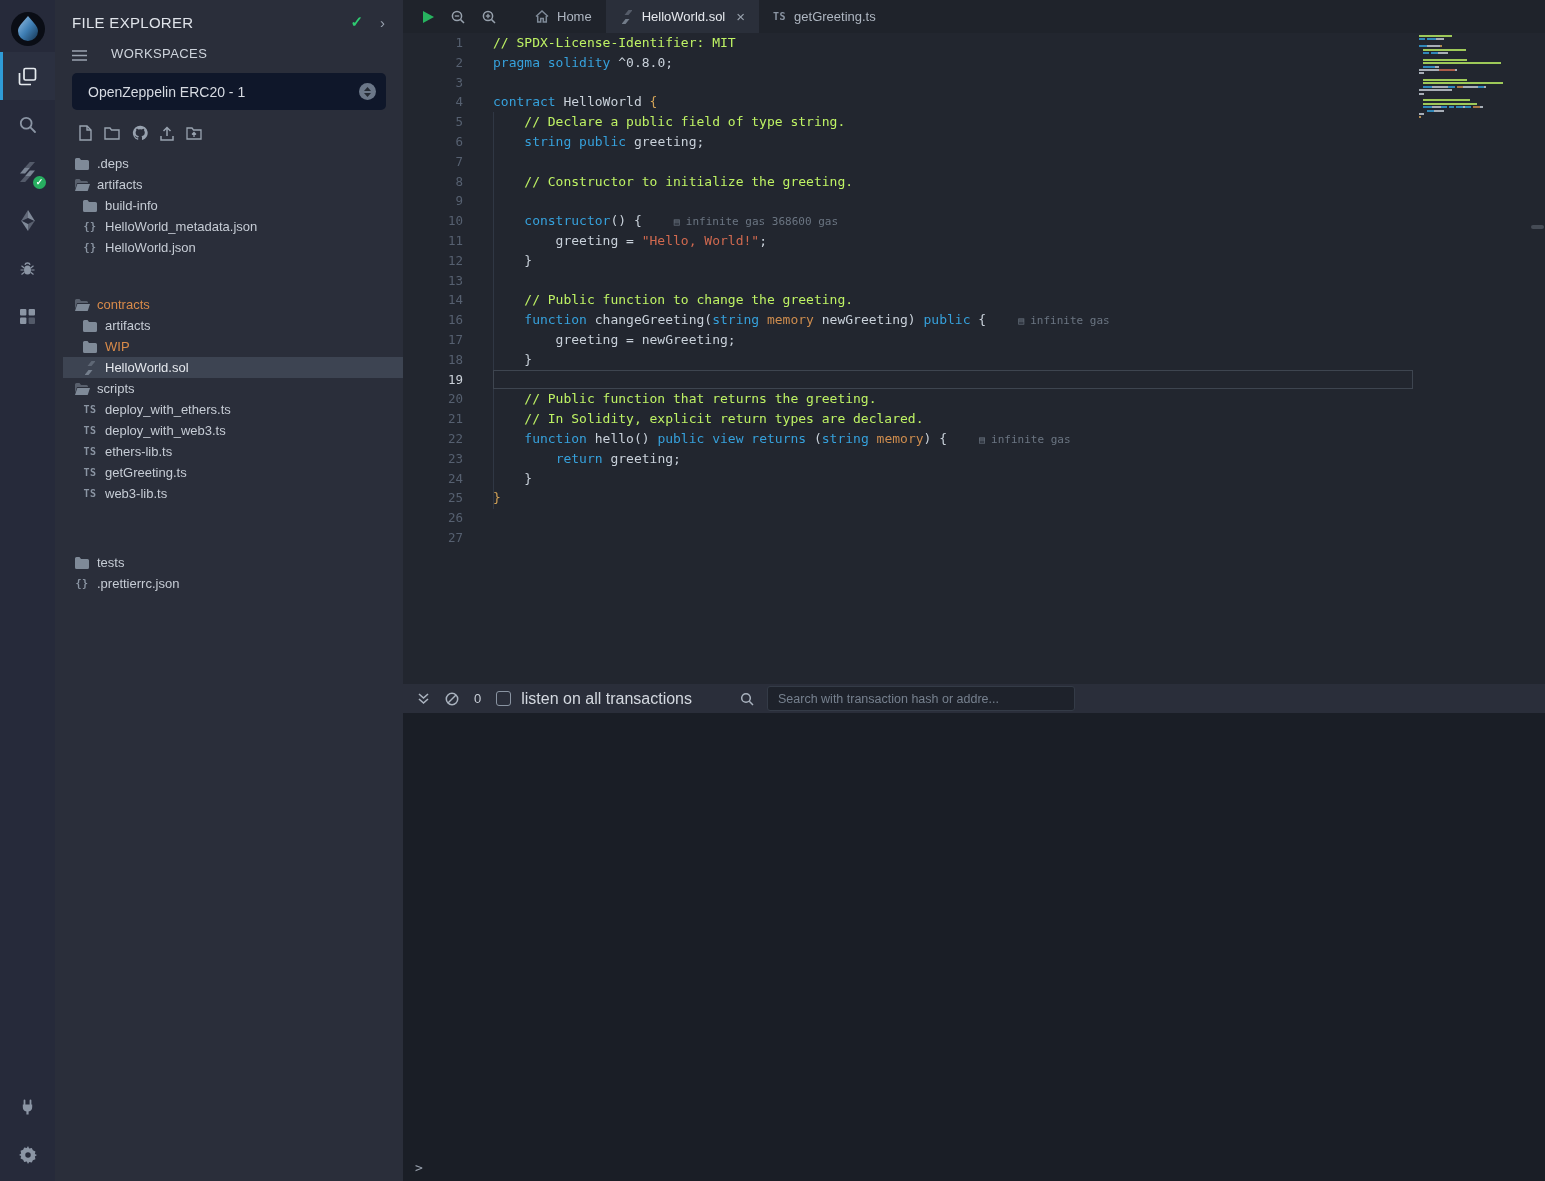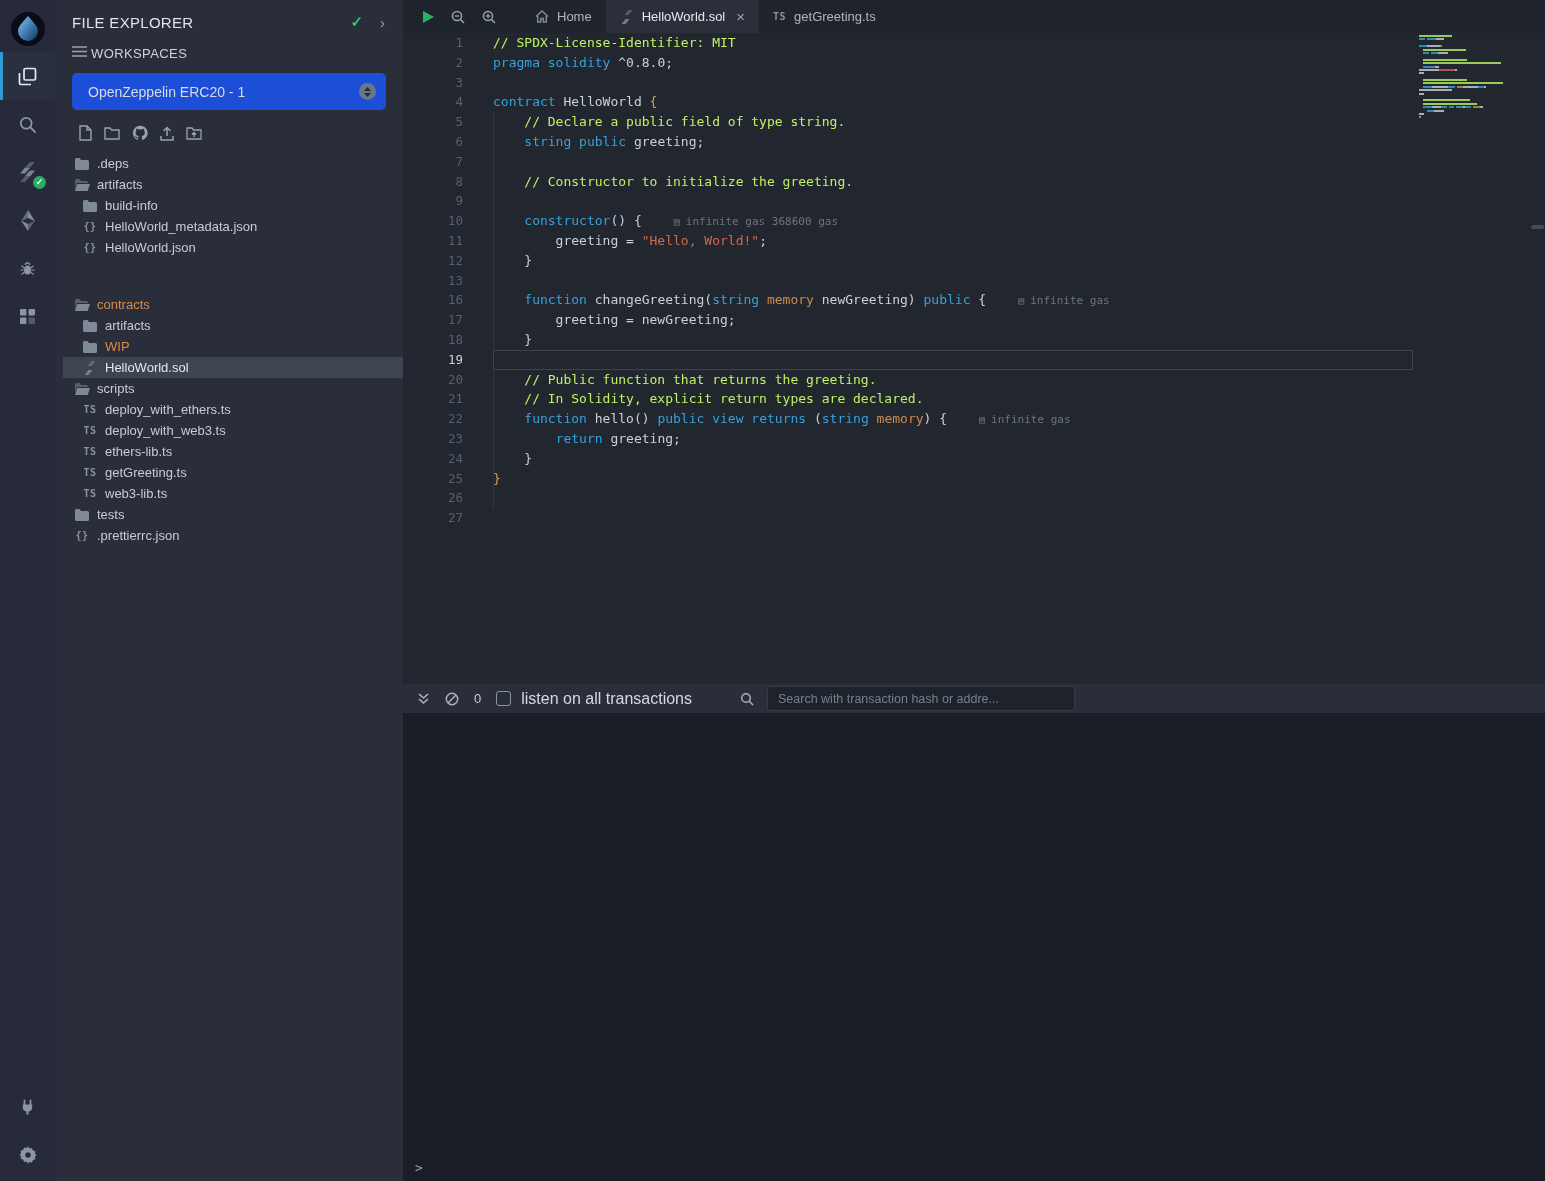--- a/index.html
+++ b/index.html
@@ -13,24 +13,24 @@
   .ib.active{color:#e6eaef;box-shadow:inset 3px 0 0 #2f9bd6;background:#2b3040}
   .ib-badge{position:absolute;right:9px;bottom:7px;width:13px;height:13px;border-radius:50%;background:#27ae60;color:#fff;font-size:9px;line-height:13px;text-align:center;font-weight:bold}
   .ib-bottom{margin-top:auto;padding-bottom:2px}
 
   
   .panel{position:absolute;left:55px;top:0;width:348px;height:1181px;background:#2a2e3a}
   .p-head{display:flex;align-items:center;padding:13px 18px 8px 17px}
   .p-title{flex:1;font-size:15px;color:#e0e4ea;letter-spacing:.3px}
   .p-check{color:#2ecc71;font-size:15px;margin-right:17px;font-weight:bold}
   .p-chev{color:#9aa3b0;font-size:15px}
-  .p-ws{display:flex;align-items:flex-start;gap:4px;padding:7px 17px 9px}
+  .p-ws{display:flex;align-items:flex-end;gap:24px;padding:7px 17px 9px}
   .ws-burger{color:#9aa3b0}
   .ws-label{font-size:13px;color:#ced4dc;letter-spacing:.4px}
-  .ws-select{margin:3px 17px 0;height:37px;background:#1d4ed8;border-radius:5px;display:flex;align-items:center;padding:0 10px 0 16px;cursor:pointer}
+  .ws-select{margin:3px 17px 0;height:37px;background:#0f172a;border-radius:5px;display:flex;align-items:center;padding:0 10px 0 16px;cursor:pointer}
   .ws-name{flex:1;font-size:14px;color:#d7dbe2}
   .ws-cycle{width:17px;height:17px;border-radius:50%;background:#6b7788;display:flex;align-items:center;justify-content:center}
   .p-tools{display:flex;align-items:center;gap:12px;padding:15px 0 5px 24px;color:#98a2af}
   .p-tool{cursor:pointer}
   .tree{margin-top:7px}
   .tree-row{height:21px;display:flex;align-items:center;gap:7px;margin-left:8px;font-size:13px;color:#c6ccd5;cursor:pointer;white-space:nowrap}
   .tree-row.selected{background:#3d4452;color:#e5e8ed}
   .tree-row.accent .tree-label{color:#d98b4a}
   .tree-icon{width:16px;display:flex;justify-content:center;align-items:center;color:#7f8a98;flex:0 0 16px}
   .glyph-ico{font-size:10px;font-weight:bold;color:#8b95a3;letter-spacing:.5px;font-family:"DejaVu Sans Mono",monospace}
@@ -316,21 +316,21 @@
             <span class="glyph-ico">TS</span>
           </span>
           <span class="tree-label">getGreeting.ts</span>
         </div>
         <div class="tree-row" style="padding-left: 19px;">
           <span class="tree-icon">
             <span class="glyph-ico">TS</span>
           </span>
           <span class="tree-label">web3-lib.ts</span>
         </div>
-        <div class="tree-row" style="padding-left: 11px;">
+        <div class="tree-row" style="padding-left: 11px; margin-top: 48px;">
           <span class="tree-icon">
             <svg width="14" height="12" viewBox="0 0 14 12">
               <path d="M0 1.5A1.5 1.5 0 0 1 1.5 0h3L6 2h6.5A1.5 1.5 0 0 1 14 3.5v7A1.5 1.5 0 0 1 12.5 12h-11A1.5 1.5 0 0 1 0 10.5z" fill="currentColor"></path>
             </svg>
           </span>
           <span class="tree-label">tests</span>
         </div>
         <div class="tree-row" style="padding-left: 11px;">
           <span class="tree-icon">
             <span class="glyph-ico">{}</span>
@@ -399,20 +399,21 @@
           <div class="cl"><span class="ln">4</span><span class="ct"><span class="tok-k">contract</span><span class="tok-d"> HelloWorld </span><span class="tok-b">{</span></span></div>
           <div class="cl"><span class="ln">5</span><span class="ct"><span class="tok-d">    </span><span class="tok-c">// Declare a public field of type string.</span></span></div>
           <div class="cl"><span class="ln">6</span><span class="ct"><span class="tok-d">    </span><span class="tok-k">string</span><span class="tok-d"> </span><span class="tok-k">public</span><span class="tok-d"> greeting;</span></span></div>
           <div class="cl"><span class="ln">7</span><span class="ct"></span></div>
           <div class="cl"><span class="ln">8</span><span class="ct"><span class="tok-d">    </span><span class="tok-c">// Constructor to initialize the greeting.</span></span></div>
           <div class="cl"><span class="ln">9</span></div>
           <div class="cl"><span class="ln">10</span><span class="ct"><span class="tok-d">    </span><span class="tok-k">constructor</span><span class="tok-d">() {</span><span class="tok-g">infinite gas 368600 gas</span></span></div>
           <div class="cl"><span class="ln">11</span><span class="ct"><span class="tok-d">        greeting = </span><span class="tok-s">"Hello, World!"</span><span class="tok-d">;</span></span></div>
           <div class="cl"><span class="ln">12</span><span class="ct"><span class="tok-d">    }</span></span></div>
           <div class="cl"><span class="ln">13</span><span class="ct"></span></div>
+          <div class="cl"><span class="ln">14</span><span class="ct"><span class="tok-d">    </span><span class="tok-c">// Public function to change the greeting.</span></span></div>
           <div class="cl"><span class="ln">16</span><span class="ct"><span class="tok-d">    </span><span class="tok-k">function</span><span class="tok-d"> changeGreeting(</span><span class="tok-k">string</span><span class="tok-d"> </span><span class="tok-o">memory</span><span class="tok-d"> newGreeting) </span><span class="tok-k">public</span><span class="tok-d"> {</span><span class="tok-g">infinite gas</span></span></div>
           <div class="cl"><span class="ln">17</span><span class="ct"><span class="tok-d">        greeting = newGreeting;</span></span></div>
           <div class="cl"><span class="ln">18</span><span class="ct"><span class="tok-d">    }</span></span></div>
           <div class="cl cur"><span class="ln">19</span><span class="ct"></span><span class="curbox"></span></div>
           <div class="cl"><span class="ln">20</span><span class="ct"><span class="tok-d">    </span><span class="tok-c">// Public function that returns the greeting.</span></span></div>
           <div class="cl"><span class="ln">21</span><span class="ct"><span class="tok-d">    </span><span class="tok-c">// In Solidity, explicit return types are declared.</span></span></div>
           <div class="cl"><span class="ln">22</span><span class="ct"><span class="tok-d">    </span><span class="tok-k">function</span><span class="tok-d"> hello() </span><span class="tok-k">public</span><span class="tok-d"> </span><span class="tok-k">view</span><span class="tok-d"> </span><span class="tok-k">returns</span><span class="tok-d"> (</span><span class="tok-k">string</span><span class="tok-d"> </span><span class="tok-o">memory</span><span class="tok-d">) {</span><span class="tok-g">infinite gas</span></span></div>
           <div class="cl"><span class="ln">23</span><span class="ct"><span class="tok-d">        </span><span class="tok-k">return</span><span class="tok-d"> greeting;</span></span></div>
           <div class="cl"><span class="ln">24</span><span class="ct"><span class="tok-d">    }</span></span></div>
           <div class="cl"><span class="ln">25</span><span class="ct"><span class="tok-b">}</span></span></div>

